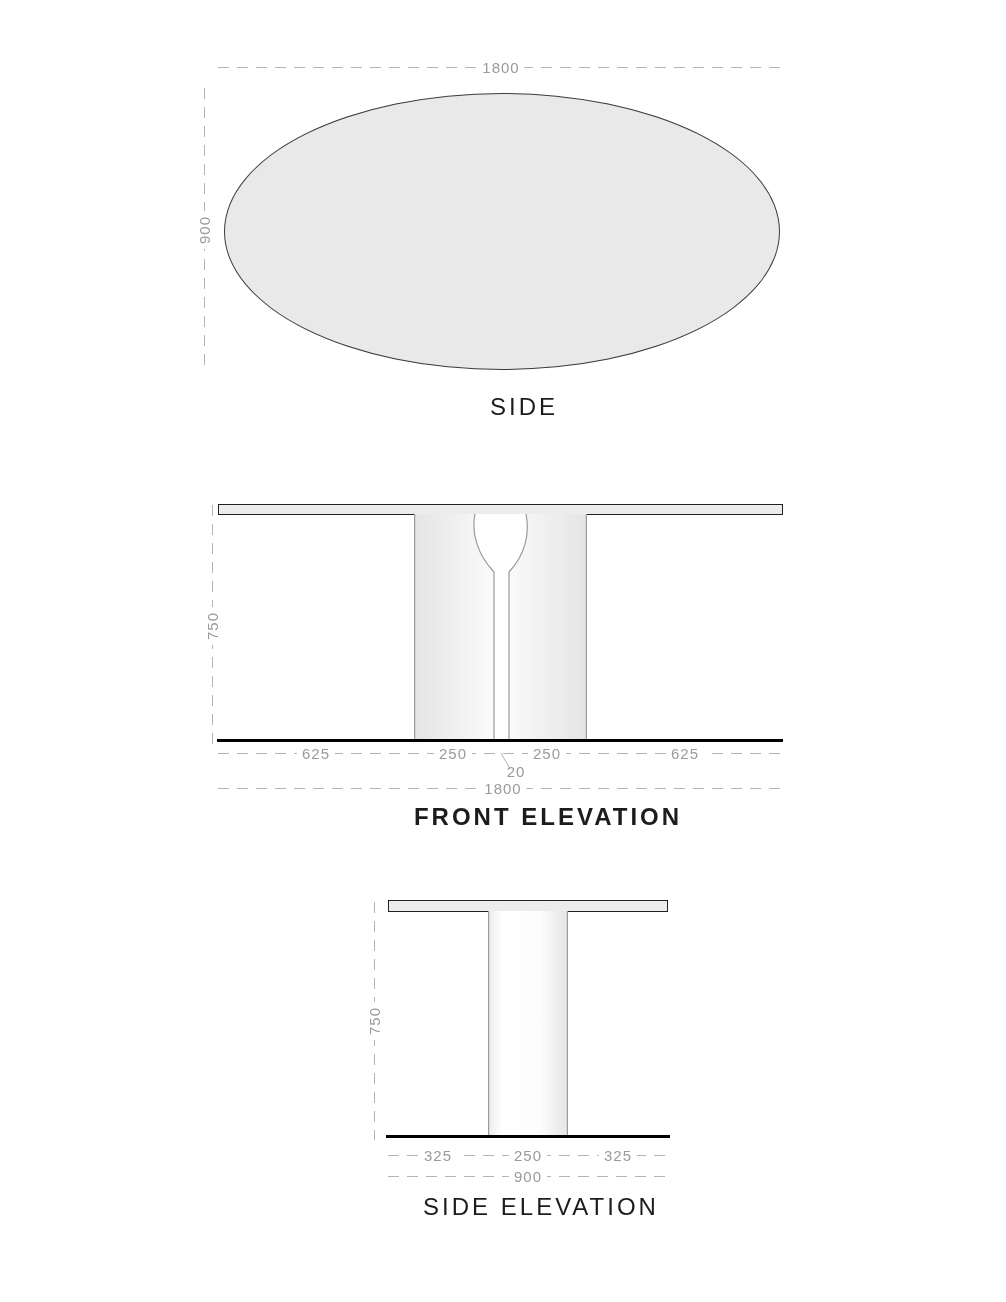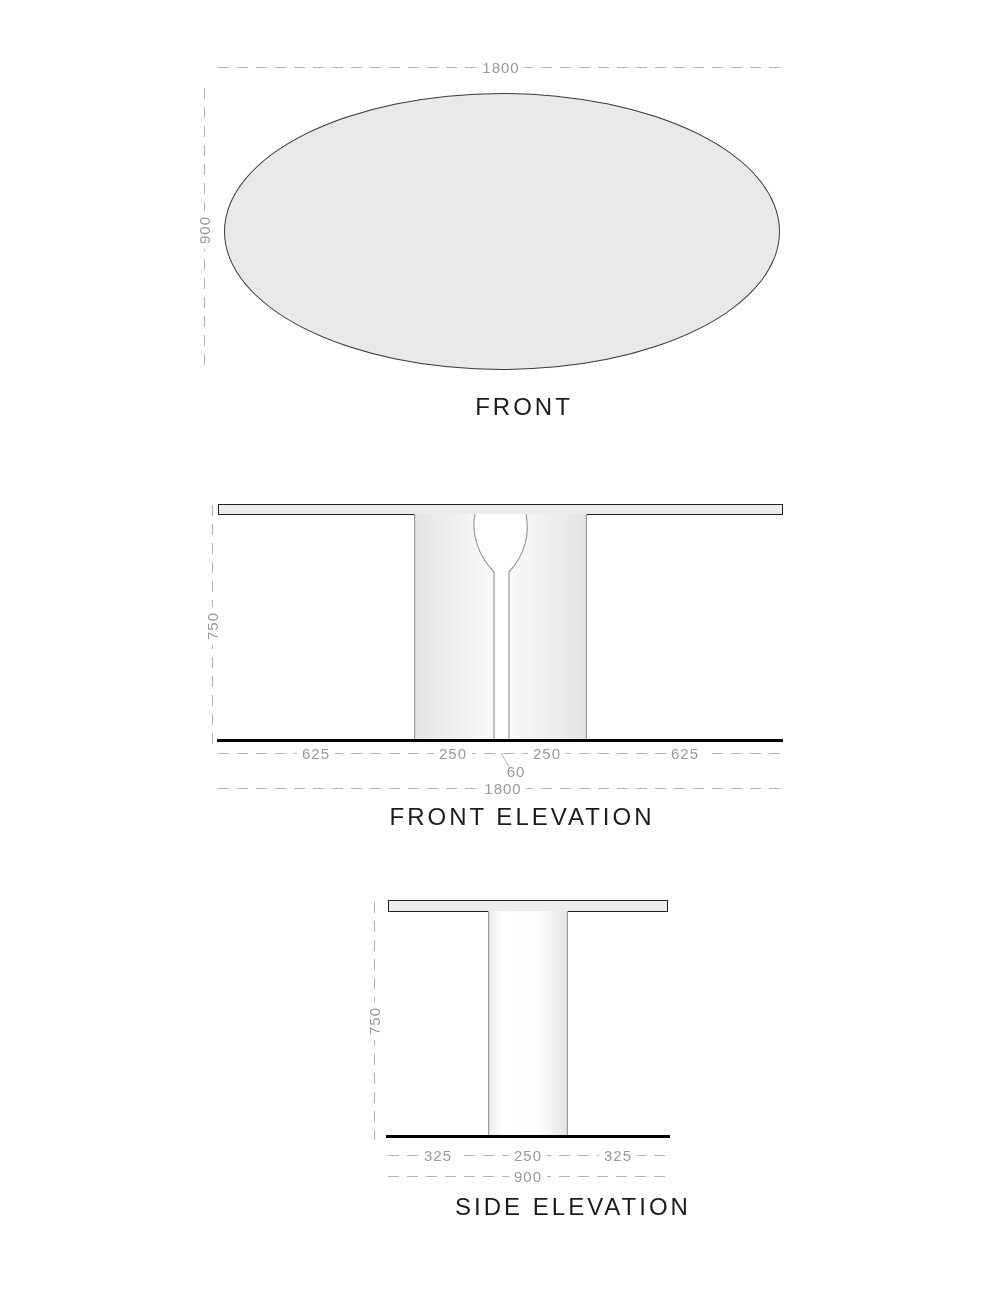--- a/index.html
+++ b/index.html
@@ -45,21 +45,21 @@
 
   <div>
     <div class="hdash" style="left:218px;top:67px;width:565px;"></div>
     <span class="dimlabel" style="left:501px;top:68px;">1800</span>
 
     <div class="vdash" style="left:204px;top:88px;height:284px;"></div>
     <span class="dimlabel vert" style="left:205px;top:230px;">900</span>
 
     <div class="tabletop-ellipse"></div>
 
-    <div class="viewtitle" style="left:524px;top:393px;">FRONT</div>
+    <div class="viewtitle" style="left:524px;top:393px;">SIDE</div>
   </div>
 
   <div>
     <div class="slab front"></div>
 
     <div class="vdash" style="left:212px;top:505px;height:243px;"></div>
     <span class="dimlabel vert" style="left:213px;top:626px;">750</span>
 
     <svg class="colsvg" style="left:414px;top:514px;" width="173" height="226" viewBox="0 0 173 226">
       <defs>
@@ -82,26 +82,26 @@
 
     <div class="hdash" style="left:218px;top:753px;width:565px;"></div>
     <span class="dimlabel" style="left:316px;top:754px;">625</span>
     <span class="dimlabel" style="left:453px;top:754px;">250</span>
     <span class="dimlabel" style="left:547px;top:754px;">250</span>
     <span class="dimlabel" style="left:685px;top:754px;">625</span>
 
     <svg class="colsvg" style="left:497px;top:752px;" width="20" height="20" viewBox="0 0 20 20">
       <line x1="4" y1="1" x2="13" y2="17" stroke="#b4b4b4" stroke-width="1"></line>
     </svg>
-    <span class="dimlabel" style="left:516px;top:772px;background:transparent;">60</span>
+    <span class="dimlabel" style="left:516px;top:772px;background:transparent;">20</span>
 
     <div class="hdash" style="left:218px;top:788px;width:565px;"></div>
     <span class="dimlabel" style="left:503px;top:789px;">1800</span>
 
-    <div class="viewtitle" style="left:522px;top:803px;">FRONT ELEVATION</div>
+    <div class="viewtitle" style="left:548px;top:803px;font-weight:bold;">FRONT ELEVATION</div>
   </div>
 
   <div>
     <div class="slab side"></div>
 
     <div class="vdash" style="left:374px;top:902px;height:238px;"></div>
     <span class="dimlabel vert" style="left:375px;top:1021px;">750</span>
 
     <svg class="colsvg" style="left:488px;top:911px;" width="80" height="225" viewBox="0 0 80 225">
       <defs>
@@ -120,16 +120,16 @@
     <div class="floorline side"></div>
 
     <div class="hdash" style="left:388px;top:1155px;width:280px;"></div>
     <span class="dimlabel" style="left:438px;top:1156px;">325</span>
     <span class="dimlabel" style="left:528px;top:1156px;">250</span>
     <span class="dimlabel" style="left:618px;top:1156px;">325</span>
 
     <div class="hdash" style="left:388px;top:1176px;width:280px;"></div>
     <span class="dimlabel" style="left:528px;top:1177px;">900</span>
 
-    <div class="viewtitle" style="left:541px;top:1193px;margin-left:32px;">SIDE ELEVATION</div>
+    <div class="viewtitle" style="left:541px;top:1193px;">SIDE ELEVATION</div>
   </div>
 
 </div>
 
 </body></html>

